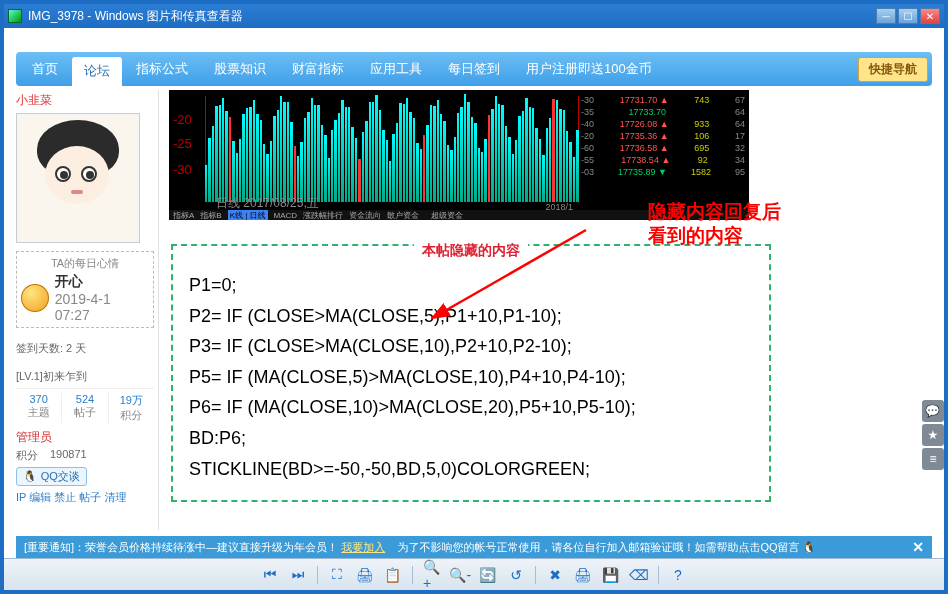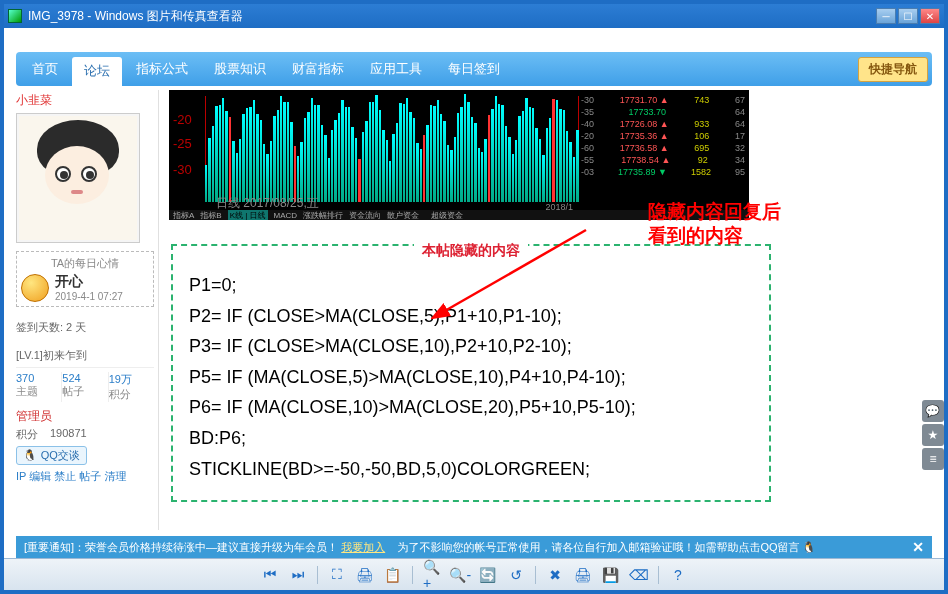--- a/index.html
+++ b/index.html
@@ -26,42 +26,42 @@
 .face{position:absolute;top:30px;left:26px;width:64px;height:58px;background:#fceee0;border-radius:50%}
 .eye{position:absolute;width:16px;height:16px;background:#fff;border:2px solid #333;border-radius:50%;top:50px}
 .eye.l{left:36px}.eye.r{left:62px}
 .eye::after{content:"";position:absolute;width:8px;height:8px;background:#333;border-radius:50%;top:3px;left:3px}
 .mouth{position:absolute;width:12px;height:4px;background:#d88;left:52px;top:74px;border-radius:4px}
 .mood-box{border:1px dashed #bbb;margin-top:8px;padding:4px;text-align:center}
 .mood-label{color:#888;font-size:11px}
 .mood-row{display:flex;align-items:center;gap:6px;margin-top:2px}
 .mood-face{width:28px;height:28px;background:radial-gradient(circle at 35% 30%,#ffe680,#f0a020);border-radius:50%;border:1px solid #c07000;position:relative}
 .mood-txt{font-size:14px;font-weight:bold;color:#333}
-.mood-meta{font-size:10px;color:#888}
+.mood-meta{font-size:14px;color:#888}
 .side-line{color:#666;font-size:11px;margin-top:13px}
 .stats{display:flex;margin-top:4px;border-top:1px solid #eee;padding-top:4px}
-.stat{flex:1;border-right:1px solid #eee;font-size:11px}
+.stat{flex:1;text-align:center;border-right:1px solid #eee;font-size:11px}
 .stat:last-child{border-right:none}
 .stat .num{color:#2b7ec8}
 .stat .lbl{color:#888}
 .admin{color:#d03030;font-size:12px;margin-top:6px}
 .pts{display:flex;gap:12px;font-size:11px;color:#666;margin-top:2px}
 .qq-badge{display:inline-flex;align-items:center;gap:4px;border:1px solid #8bc1e8;border-radius:3px;padding:1px 6px;background:#eaf5fd;color:#2b6faf;font-size:11px;margin-top:4px}
 .qq-badge::before{content:"🐧";font-size:11px}
 .ip-line{color:#2b7ec8;font-size:11px;margin-top:4px}
 .main-col{flex:1;position:relative;border-left:1px solid #e0e0e0;padding-left:12px}
 .chart-shot{height:130px;width:580px;background:#000;position:relative;overflow:hidden;margin-left:-2px}
 .chart-bars{position:absolute;left:36px;right:170px;top:6px;bottom:18px;display:flex;align-items:flex-end;gap:1px}
 .cbar{flex:1;background:linear-gradient(#0ff,#0a8);min-width:2px}
 .cbar.r{background:#f33}
 .chart-grid{position:absolute;left:36px;right:170px;top:6px;bottom:18px;border-left:1px solid #b00;border-right:1px solid #b00}
 .chart-ylbl{position:absolute;left:4px;color:#b00;font-size:13px}
 .chart-date{position:absolute;bottom:8px;left:47px;color:#888;font-size:12px}
 .chart-tabbar{position:absolute;bottom:0;left:0;right:0;height:10px;display:flex;gap:6px;font-size:8px;color:#aaa;padding-left:4px;align-items:center;background:#111}
-.chart-tabbar span.y{background:#0f766e;color:#000;padding:0 2px}
+.chart-tabbar span.y{background:#3b82f6;color:#000;padding:0 2px}
 .chart-right{position:absolute;right:4px;top:4px;width:164px;font-size:9px;color:#888;font-family:monospace}
 .chart-right div{display:flex;justify-content:space-between;line-height:12px}
 .cr-g{color:#0c6}.cr-r{color:#f55}.cr-y{color:#cc0}
 .post-box{border:2px dashed #2bb36f;margin-top:24px;padding:10px 16px 16px;position:relative;width:600px}
 .post-label{position:absolute;top:-4px;left:50%;transform:translateX(-50%);color:#d23;font-size:14px;font-weight:bold;background:#fff;padding:0 8px}
 .code{font-family:"SimSun",serif;font-size:18px;color:#000;line-height:1.7;margin-top:14px}
 .annot{position:absolute;right:-12px;top:-46px;color:#f00;font-size:19px;font-weight:bold;line-height:1.25}
 .arrow{position:absolute;right:178px;top:-22px;width:160px;height:100px;pointer-events:none}
 .side-floaters{position:absolute;right:0px;top:372px;display:flex;flex-direction:column;gap:2px}
 .floater{width:22px;height:22px;background:#7f8a94;border-radius:3px;display:flex;align-items:center;justify-content:center;color:#fff;font-size:12px}
@@ -91,20 +91,21 @@
   <div class="content-area">
     <div class="main-inner">
       <div class="nav-tabs" id="navtabs">
         <div class="nav-tab">首页</div>
           <div class="nav-tab active">论坛</div>
           <div class="nav-tab">指标公式</div>
           <div class="nav-tab">股票知识</div>
           <div class="nav-tab">财富指标</div>
           <div class="nav-tab">应用工具</div>
           <div class="nav-tab">每日签到</div>
+          <div class="nav-tab">用户注册即送100金币</div>
           <div class="quicknav">快捷导航</div>
       </div>
 
       <div class="body-row">
         <div class="sidebar">
           <a class="nick">小韭菜</a>
           <div class="avatar-box">
             <div class="avatar">
                 <div class="hair"></div>
                 <div class="face"></div>

